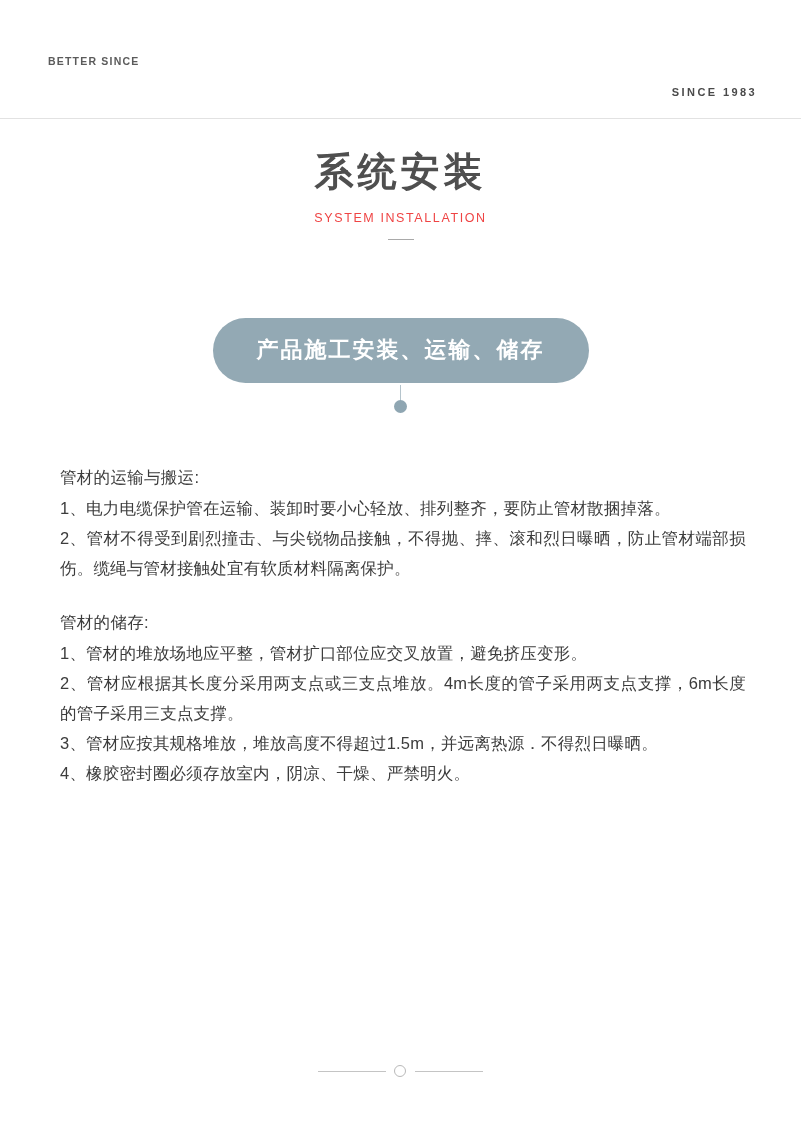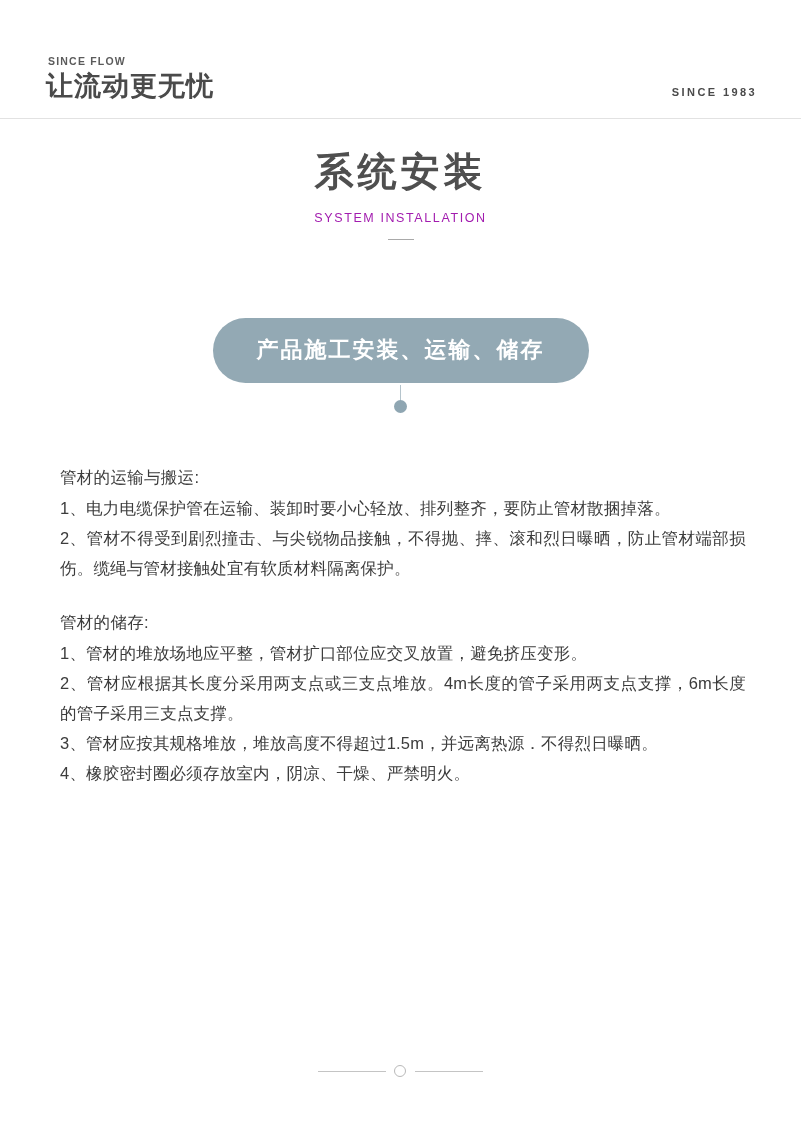--- a/index.html
+++ b/index.html
@@ -89,21 +89,21 @@
     font-weight: bold;
     color: #4f4f4f;
     letter-spacing: 4px;
     line-height: 48px;
     margin: 0;
     text-align: center;
   }
   .title-en {
     font-size: 12.5px;
     letter-spacing: 1.6px;
-    color: #a21caf;
+    color: #ef4444;
     margin-top: 14px;
     line-height: 16px;
   }
   .title-dash {
     margin: 13px auto 0 auto;
     width: 26px;
     height: 1px;
     background: #a9a9a9;
   }
 
@@ -198,25 +198,21 @@
     border: 1px solid #b9b9b9;
     border-radius: 50%;
     box-sizing: border-box;
   }
 </style>
 </head>
 <body>
 
 <div class="page-header">
   <div class="brand">
-    <div class="brand-en">SINCE FLOW</div>
-    <div class="brand-cn">
-      <span class="brand-underline"></span>
-      <span>让流动更无忧</span>
-    </div>
+    <div class="brand-en">BETTER SINCE</div>
   </div>
   <div class="since">SINCE 1983</div>
 </div>
 <div class="header-rule"></div>
 
 <div class="title-block">
   <h1 class="title-cn">系统安装</h1>
   <div class="title-en">SYSTEM INSTALLATION</div>
   <div class="title-dash"></div>
 </div>

